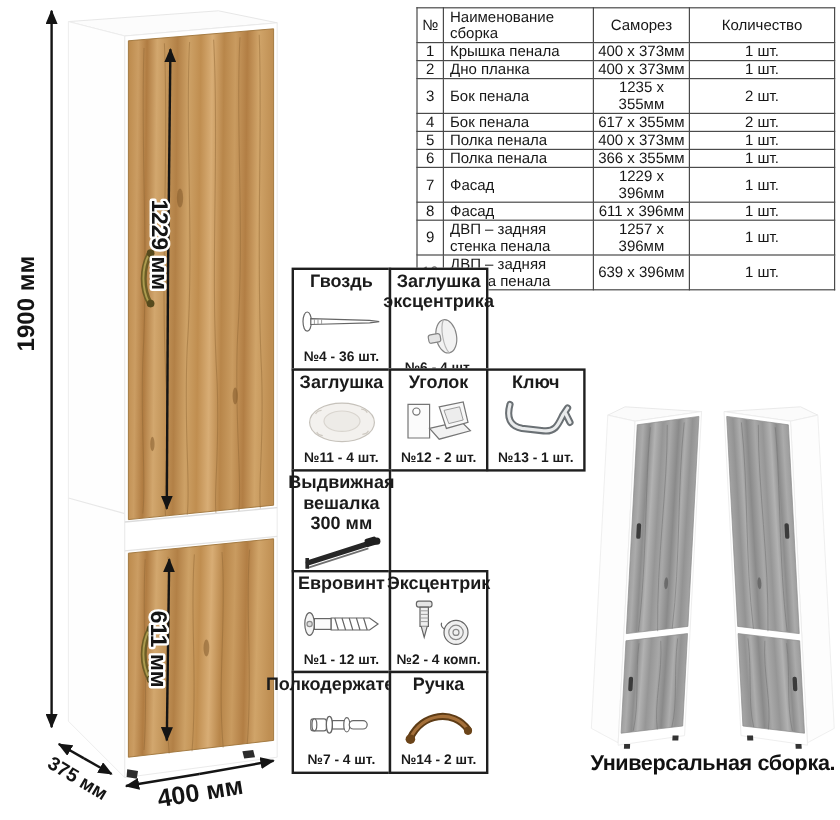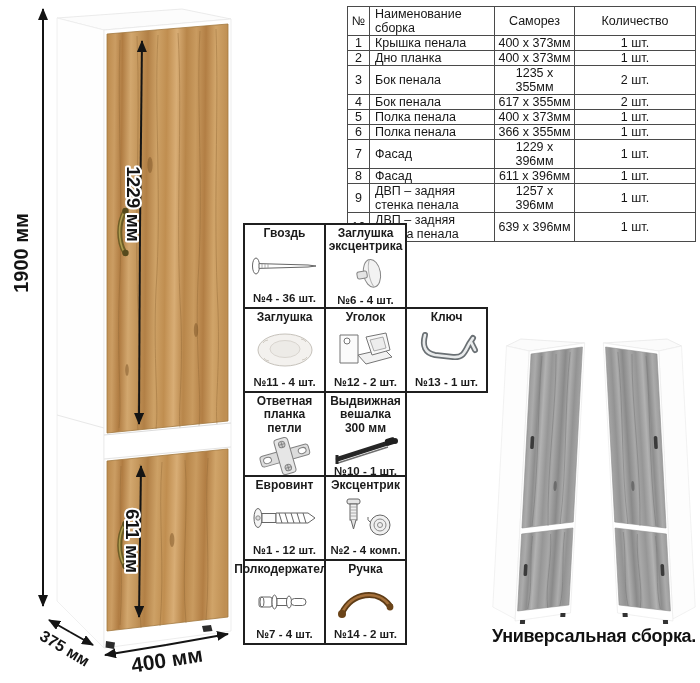--- a/index.html
+++ b/index.html
@@ -18,21 +18,21 @@
   .parts-table tr.r1{height:15px;}
   .parts-table tr.r2{height:28px;}
   
   .hw-grid{position:absolute;left:243px;top:223px;}
   .hw-row{display:flex;}
   .hw-row + .hw-row{margin-top:-2px;}
   .hw-cell{box-sizing:border-box;width:83px;height:86px;border:2px solid #1f1f1f;background:#fff;
            display:flex;flex-direction:column;align-items:center;justify-content:space-between;
            padding:2px 1px 3px 1px;}
   .hw-cell + .hw-cell{margin-left:-2px;}
-  .hw-title{font-weight:bold;font-size:12px;text-align:center;white-space:pre-line;line-height:1.12;}
+  .hw-title{font-weight:bold;font-size:15px;text-align:center;white-space:pre-line;line-height:1.12;}
   .hw-count{font-weight:bold;font-size:11.5px;text-align:center;}
   .hw-icon{flex:1;display:flex;align-items:center;justify-content:center;width:100%;}
   .hw-icon svg{max-width:74px;max-height:42px;}
   
   .variants{position:absolute;left:484px;top:336px;width:220px;}
   .variants svg{display:block;margin:0 auto;}
   .variant-caption{margin-top:0px;text-align:center;font-size:18px;font-weight:bold;
                    letter-spacing:-0.3px;color:#111;}
   
   .cabinet-svg{position:absolute;left:0;top:0;}
@@ -287,39 +287,20 @@
             <svg width="72" height="40" viewBox="0 0 72 40">
           <path d="M14,5 C11,16 14,23 24,25 L42,27 C52,28 54,22 58,14 L62,8 M60,12 l4,8" fill="none" stroke="#6a7074" stroke-width="6" stroke-linecap="round" stroke-linejoin="round"></path>
           <path d="M14,5 C11,16 14,23 24,25 L42,27 C52,28 54,22 58,14 L62,8 M60,12 l4,8" fill="none" stroke="#e9ebec" stroke-width="2.6" stroke-linecap="round" stroke-linejoin="round"></path>
         </svg>
           </div>
         <div class="hw-count">№13 - 1 шт.</div>
       </div>
     </div>
     <div class="hw-row">
       <div class="hw-cell">
-        <div class="hw-title">Ответная планка
-петли</div>
-        <div class="hw-icon">
-            <svg width="72" height="42" viewBox="0 0 72 42">
-          <g transform="rotate(-16 36 21)">
-            <rect x="11" y="15" width="50" height="11" rx="3" fill="#dcdcdc" stroke="#828282"></rect>
-            <rect x="29" y="3" width="14" height="36" rx="3" fill="#e6e6e6" stroke="#828282"></rect>
-            <circle cx="36" cy="9" r="3.2" fill="#cfcfcf" stroke="#828282"></circle>
-            <path d="M33,9 h6 M36,6 v6" stroke="#828282" stroke-width="0.9"></path>
-            <circle cx="36" cy="33" r="3.2" fill="#cfcfcf" stroke="#828282"></circle>
-            <path d="M33,33 h6 M36,30 v6" stroke="#828282" stroke-width="0.9"></path>
-            <ellipse cx="18" cy="20.5" rx="4" ry="3" fill="#fff" stroke="#828282"></ellipse>
-            <ellipse cx="54" cy="20.5" rx="4" ry="3" fill="#fff" stroke="#828282"></ellipse>
-          </g>
-        </svg>
-          </div>
-        <div class="hw-count">№9 - 4 шт.</div>
-      </div>
-      <div class="hw-cell">
         <div class="hw-title">Выдвижная
 вешалка
 300 мм</div>
         <div class="hw-icon">
             <svg width="72" height="30" viewBox="0 0 72 30">
           <path d="M8,24 L58,8" stroke="#262626" stroke-width="4.5" stroke-linecap="round"></path>
           <path d="M8,28 L58,12" stroke="#6f6f6f" stroke-width="1.4"></path>
           <path d="M7,20 L7,29" stroke="#262626" stroke-width="3"></path>
           <rect x="55" y="3" width="10" height="7" rx="2" fill="#1f1f1f" transform="rotate(-16 60 6)"></rect>
           <circle cx="65" cy="6" r="3" fill="#1f1f1f"></circle>

